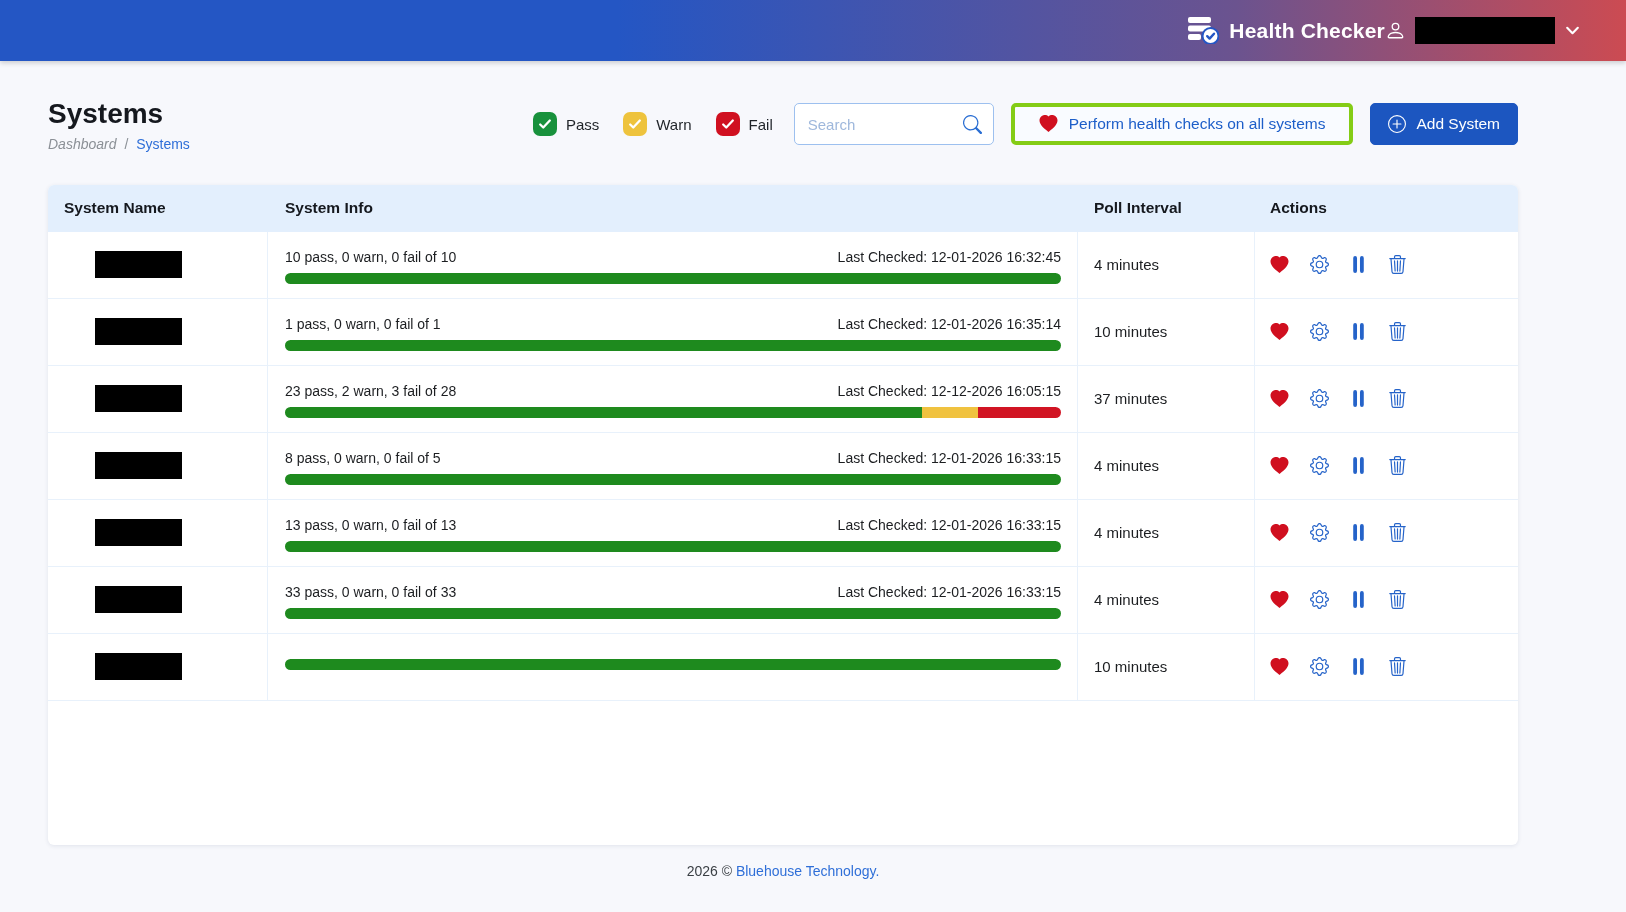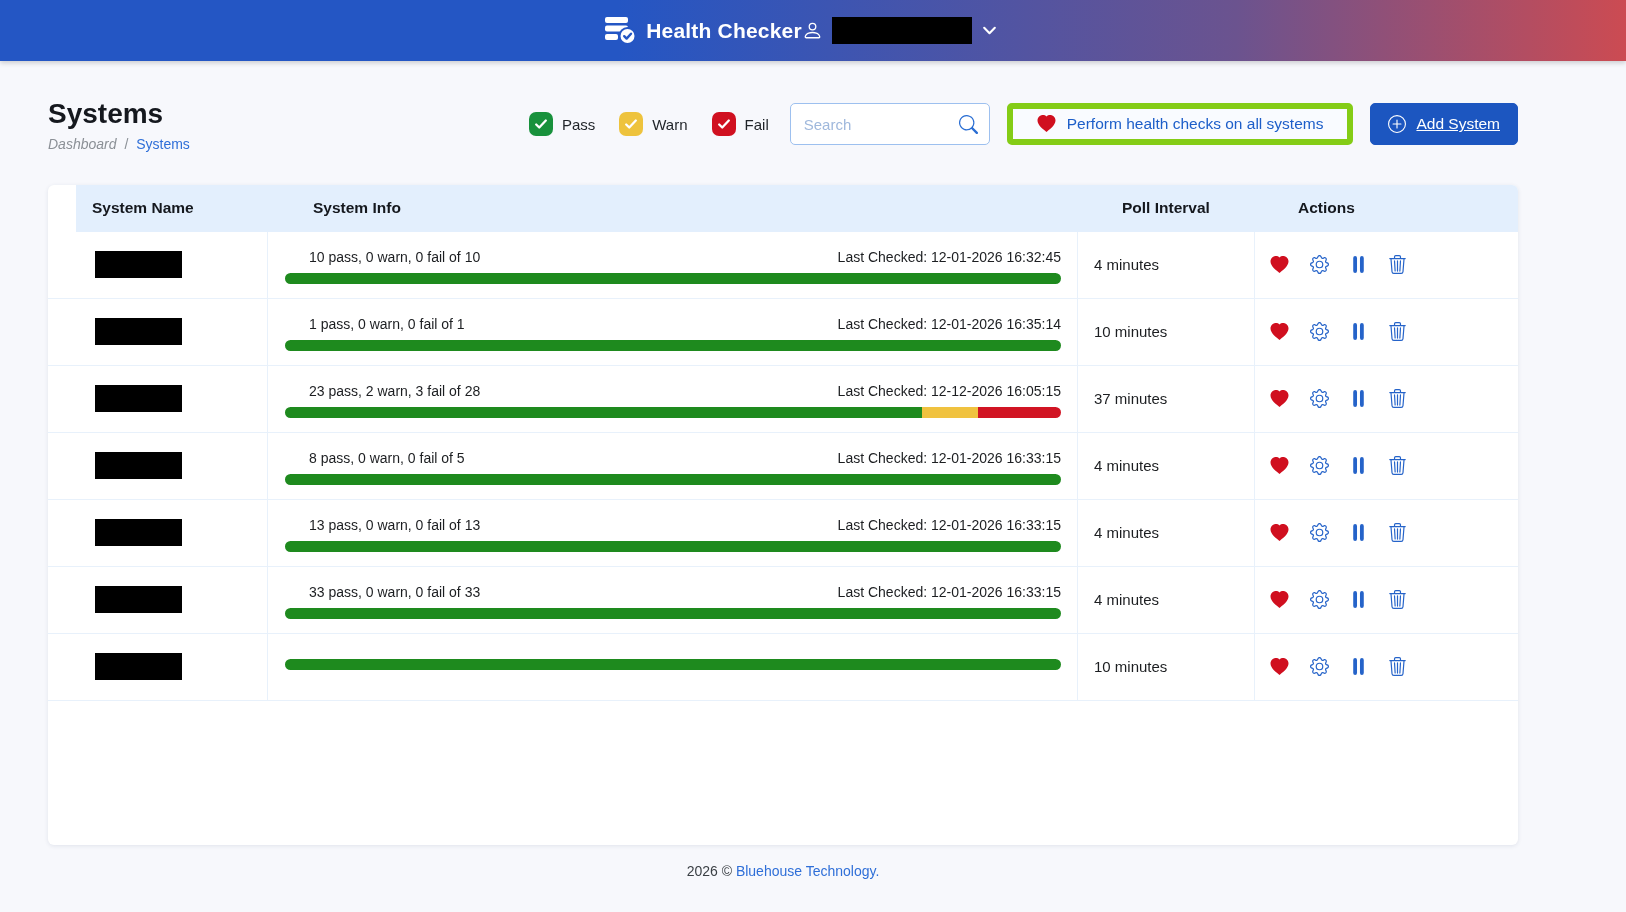--- a/index.html
+++ b/index.html
@@ -7,21 +7,21 @@
   body {
     font-family:"Liberation Sans", sans-serif;
     background:#f7f8fc;
     color:#1c1e21;
     overflow:hidden;
   }
   
   .navbar {
     height:61px;
     background:linear-gradient(90deg, var(--navbar_blue) 0%, var(--navbar_blue) 38%, #6b538f 76%, var(--navbar_red) 100%);
-    display:flex; align-items:center; justify-content:center;
+    display:flex; align-items:center; justify-content:flex-end;
     padding:0 45px 0 22px;
     box-shadow:0 2px 5px rgba(0,0,0,.18);
   }
   .brand { display:flex; align-items:center; gap:10px; cursor:pointer; }
   .brand-title { color:#fff; font-size:21px; font-weight:700; letter-spacing:.2px; }
   .user-area { display:flex; align-items:center; gap:9px; cursor:pointer; }
   .redacted { background:#000; }
   .navbar-redacted { width:140px; height:27px; }
   
   .content { padding:0 0 0 48px; }
@@ -49,50 +49,50 @@
     border:1px solid #9dc0ef; border-radius:5px;
     padding:0 38px 0 13px;
     font-size:15px; font-family:"Liberation Sans",sans-serif;
     color:#1c1e21; background:#fff; outline:none;
   }
   .search-box input::placeholder { color:#9fb8dc; }
   .search-box svg { position:absolute; right:12px; top:12px; }
   .btn { height:42px; border-radius:5px; display:flex; align-items:center; cursor:pointer;
          font-size:15.5px; font-family:"Liberation Sans",sans-serif; }
   .btn-outline {
-    background:#f9fbff; border:6px solid #84cc16; color:var(--accent);
+    background:#f9fbff; border:4px solid #84cc16; color:var(--accent);
     padding:12px 24px; gap:11px;
   }
   .btn-primary {
     background:#1c56c0; border:1px solid #1c56c0; color:#fff;
-    padding:0 17px; gap:10px;text-decoration:underline;
+    padding:0 17px; gap:10px;
   }
   
   .card {
     margin-top:33px;
     width:1470px; height:660px;
     background:#fff; border-radius:6px; overflow:hidden;
     box-shadow:0 1px 4px rgba(25,45,90,.10);
   }
   .thead, .trow { display:grid; grid-template-columns:220px 810px 177px 263px; }
   .thead {
     height:47px; background:var(--header_bg);
     align-items:center;
-    font-size:15.5px; font-weight:700; color:#15181e;margin-left:28px;
+    font-size:15.5px; font-weight:700; color:#15181e;
   }
   .th { padding-left:16px; }
   .th.col-info { padding-left:17px; }
   .th.col-actions { padding-left:15px; }
   .trow { height:67px; border-bottom:1px solid #e8f1fb; }
   .cell { border-right:1px solid #e8f1fb; display:flex; }
   .cell:last-child { border-right:none; }
   .name-cell { align-items:center; padding-left:47px; }
   .name-redacted { width:87px; height:27px; }
   .info-cell { flex-direction:column; padding:17px 16px 0 17px; }
-  .info-top { display:flex; justify-content:space-between; font-size:14px; color:#1c1e21;margin-left:24px; }
+  .info-top { display:flex; justify-content:space-between; font-size:14px; color:#1c1e21; }
   .progress {
     margin-top:8px; height:11px; width:100%;
     border-radius:6px; overflow:hidden; display:flex; background:transparent;
   }
   .seg { height:100%; }
   .seg-pass { background:var(--bar_pass); }
   .seg-warn { background:var(--bar_warn); }
   .seg-fail { background:var(--bar_fail); }
   .poll-cell { align-items:center; padding-left:16px; font-size:15px; color:#1c1e21; }
   .actions-cell { align-items:center; padding-left:15px; gap:21px; }

